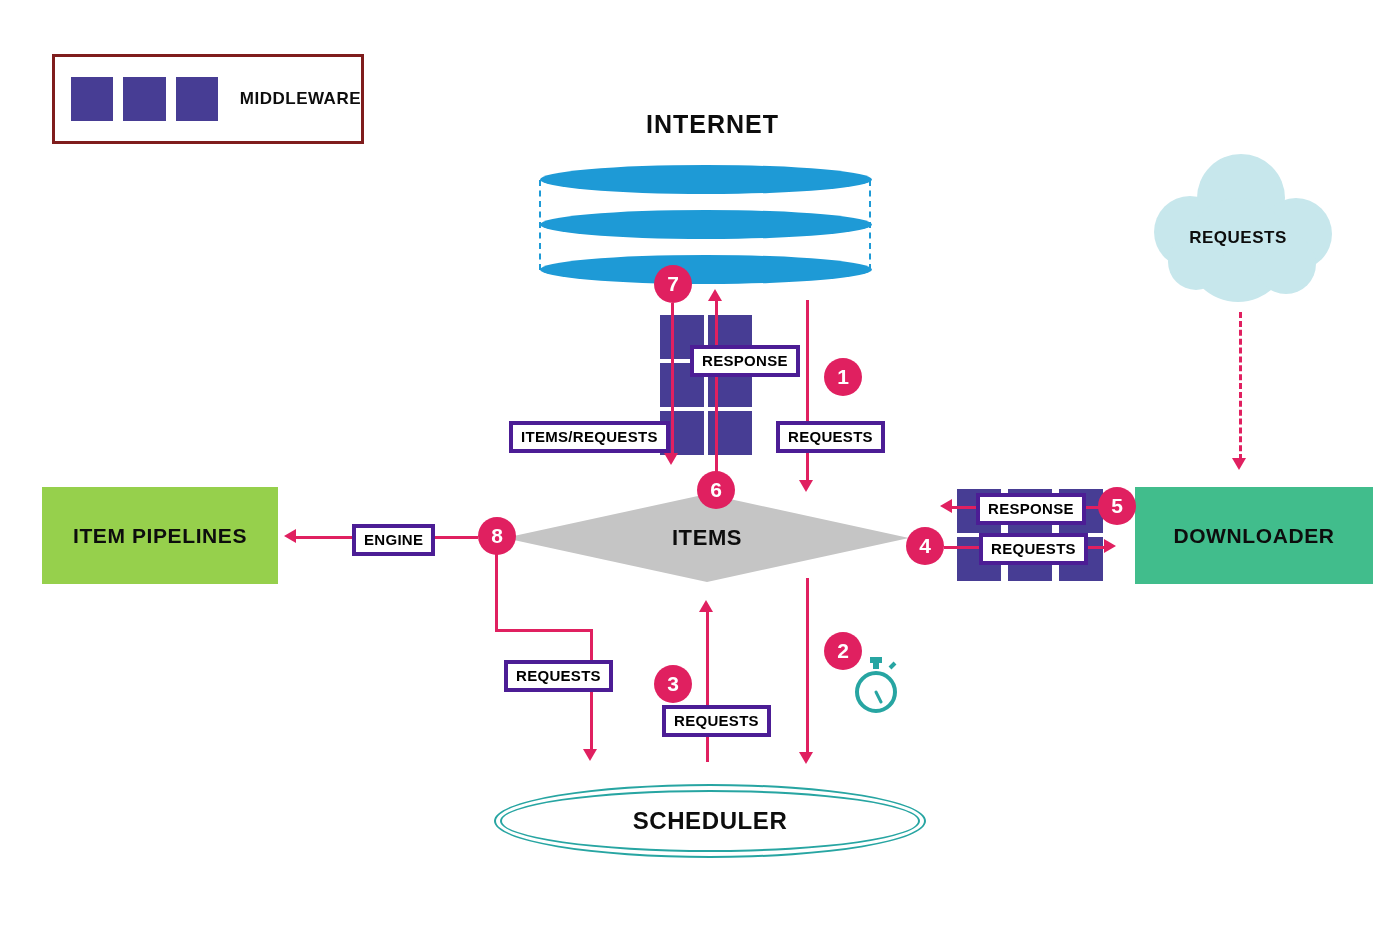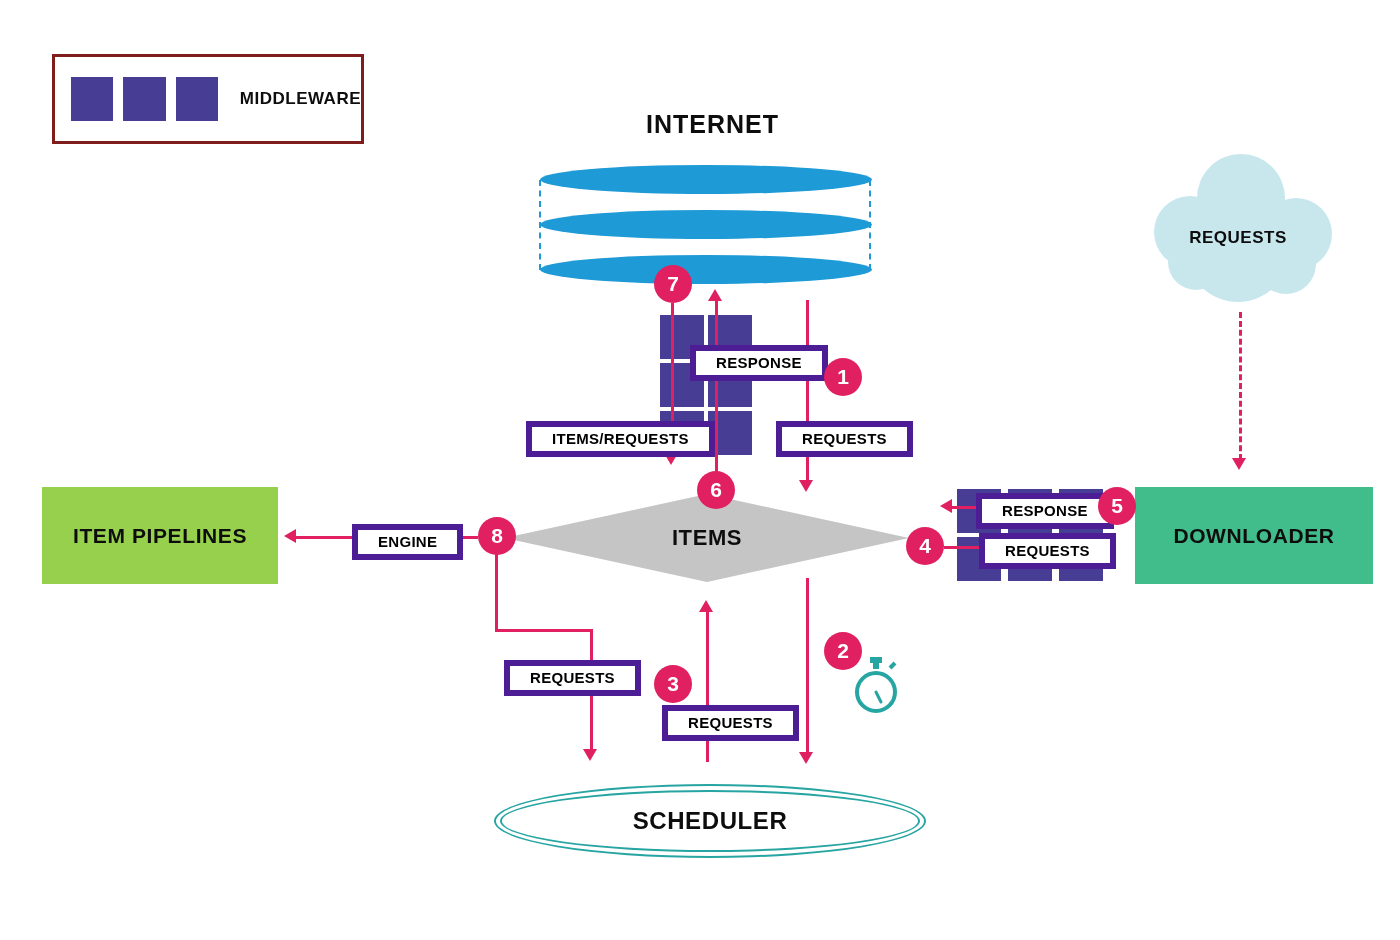--- a/index.html
+++ b/index.html
@@ -8,22 +8,22 @@
     font-family:"Liberation Sans", sans-serif; overflow:hidden; color:#0d0d0d;
   }
 
   
   .badge {
     position:absolute; width:38px; height:38px; border-radius:50%;
     background:#e02060; color:#fff; display:flex; align-items:center; justify-content:center;
     font-weight:bold; font-size:21px; z-index:8;
   }
   .chip {
-    position:absolute; background:#fff; border:6px solid #4c1d95; color:#000;
-    font-weight:bold; font-size:15px; padding:3px 20px; z-index:6; white-space:nowrap;
+    position:absolute; background:#fff; border:4px solid #4c1d95; color:#000;
+    font-weight:bold; font-size:15px; padding:3px 8px; z-index:6; white-space:nowrap;
     letter-spacing:0.3px; line-height:1.2;
   }
   .hline { position:absolute; height:3px; background:#e02060; z-index:3; }
   .vline { position:absolute; width:3px;  background:#e02060; z-index:3; }
   .dashline { position:absolute; width:0; border-left:3px dashed #e02060; z-index:3; }
   .ah { position:absolute; width:0; height:0; z-index:4; }
   .ah.down  { border-left:7px solid transparent; border-right:7px solid transparent; border-top:12px solid #e02060; }
   .ah.up    { border-left:7px solid transparent; border-right:7px solid transparent; border-bottom:12px solid #e02060; }
   .ah.left  { border-top:7px solid transparent; border-bottom:7px solid transparent; border-right:12px solid #e02060; }
   .ah.right { border-top:7px solid transparent; border-bottom:7px solid transparent; border-left:12px solid #e02060; }
@@ -165,21 +165,21 @@
   <div class="vline" style="left:590px; top:629px; height:122px;"></div>
   <div class="ah down" style="left:583px; top:749px;"></div>
 
   <div class="hline" style="left:952px; top:506px; width:150px;"></div>
   <div class="ah left" style="left:940px; top:499px;"></div>
 
   <div class="hline" style="left:944px; top:546px; width:160px;"></div>
   <div class="ah right" style="left:1104px; top:539px;"></div>
 
   <div class="chip" style="left:690px; top:345px;">RESPONSE</div>
-  <div class="chip" style="left:526px; top:421px;">ITEMS/REQUESTS</div>
+  <div class="chip" style="left:509px; top:421px;">ITEMS/REQUESTS</div>
   <div class="chip" style="left:776px; top:421px;">REQUESTS</div>
   <div class="chip" style="left:976px; top:493px;">RESPONSE</div>
   <div class="chip" style="left:979px; top:533px;">REQUESTS</div>
   <div class="chip" style="left:352px; top:524px;">ENGINE</div>
   <div class="chip" style="left:504px; top:660px;">REQUESTS</div>
   <div class="chip" style="left:662px; top:705px;">REQUESTS</div>
 
   <div class="badge" style="left:824px; top:358px;">1</div>
   <div class="badge" style="left:824px; top:632px;">2</div>
   <div class="badge" style="left:654px; top:665px;">3</div>

